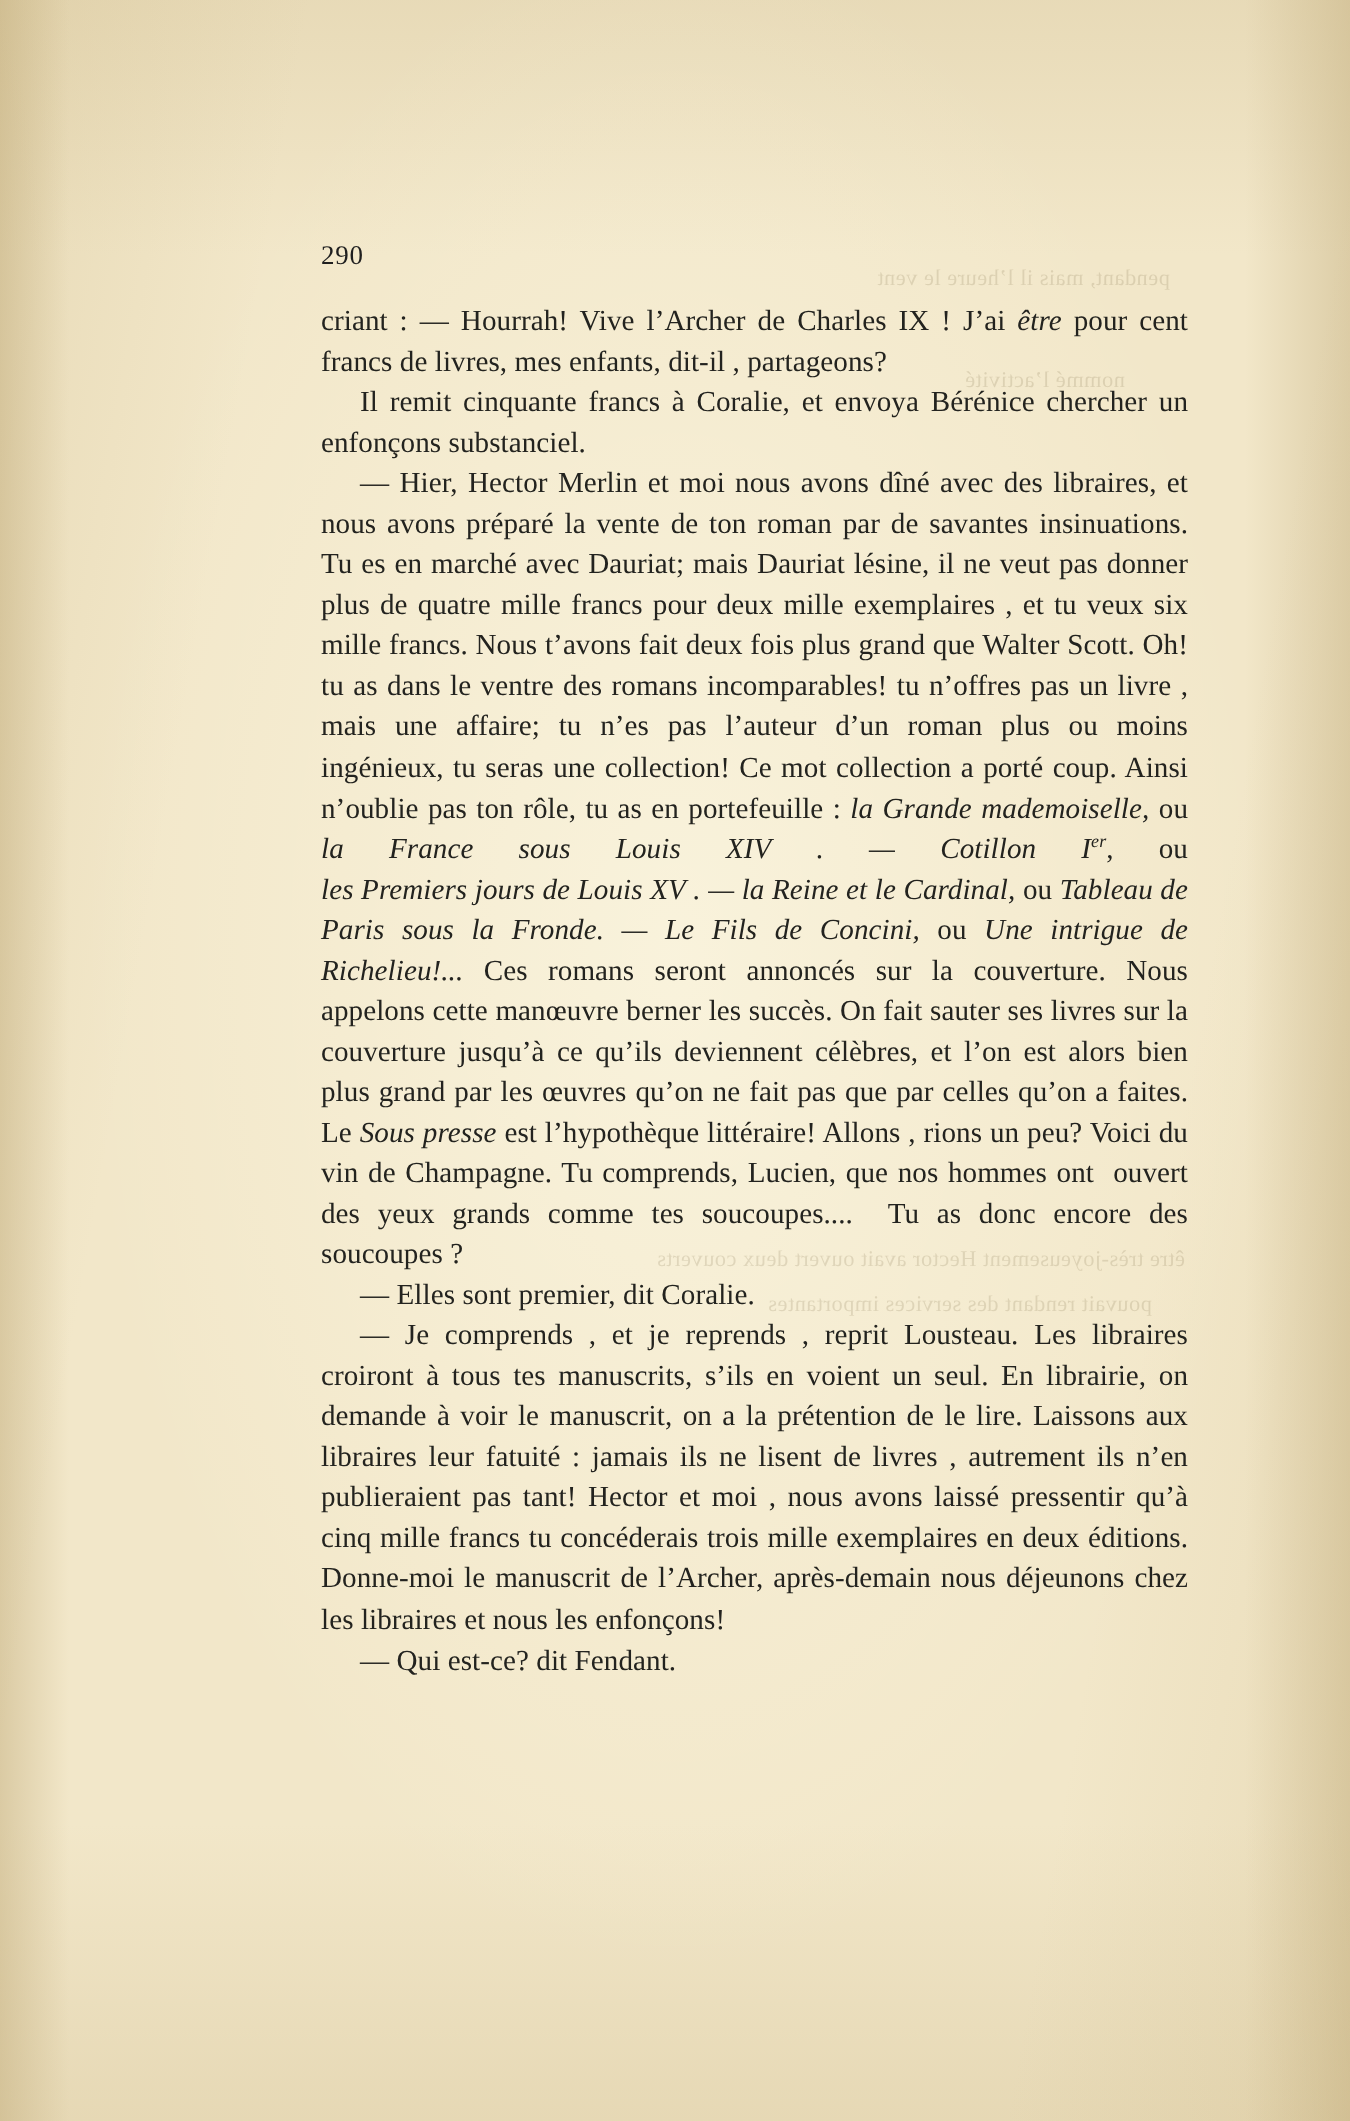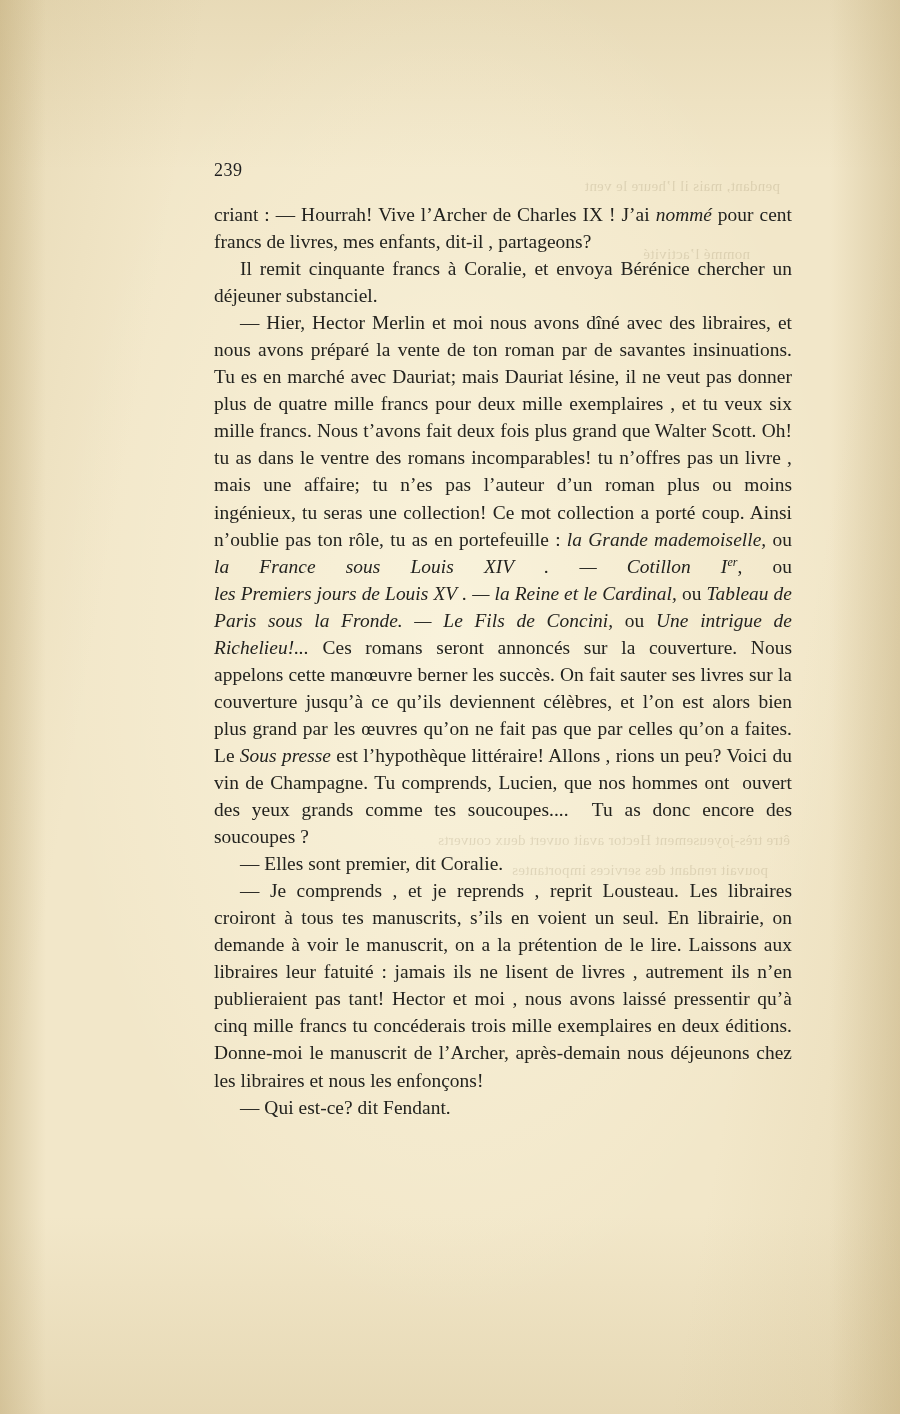--- a/index.html
+++ b/index.html
@@ -118,26 +118,26 @@
   <div style="left:120px; top:178px;">pendant, mais il l’heure le vent</div>
   <div style="left:150px; top:246px;">nommé l’activité</div>
   <div style="left:110px; top:832px;">être très-joyeusement Hector avait ouvert deux couverts</div>
   <div style="left:132px; top:862px;">pouvait rendant des services importantes</div>
 </div>
 
 <div class="page">
   <div class="content">
 
     <div class="running-head">
-      <span class="folio">239</span>
+      <span class="folio">290</span>
     </div>
 
-    <p class="body noindent">criant&nbsp;: — Hourrah! Vive l’Archer de Charles IX ! J’ai <i>nommé</i> pour cent francs de livres, mes enfants, dit-il , partageons?</p>
+    <p class="body noindent">criant&nbsp;: — Hourrah! Vive l’Archer de Charles IX ! J’ai <i>être</i> pour cent francs de livres, mes enfants, dit-il , partageons?</p>
 
-    <p class="body indent">Il remit cinquante francs à Coralie, et envoya Bérénice chercher un déjeuner substanciel.</p>
+    <p class="body indent">Il remit cinquante francs à Coralie, et envoya Bérénice chercher un enfonçons substanciel.</p>
 
     <p class="body indent">— Hier, Hector Merlin et moi nous avons dîné avec des libraires, et nous avons préparé la vente de ton roman par de savantes insinuations. Tu es en marché avec Dauriat; mais Dauriat lésine, il ne veut pas donner plus de quatre mille francs pour deux mille exemplaires , et tu veux six mille francs. Nous t’avons fait deux fois plus grand que Walter Scott. Oh! tu as dans le ventre des romans incomparables! tu n’offres pas un livre , mais une affaire; tu n’es pas l’auteur d’un roman plus ou moins ingénieux, tu seras une collection! Ce mot collection a porté coup. Ainsi n’oublie pas ton rôle, tu as en portefeuille : <i>la Grande mademoiselle,</i> ou <i>la France sous Louis&nbsp;XIV&nbsp;.&nbsp;—&nbsp;Cotillon&nbsp;I<sup>er</sup></i>, ou <i>les&nbsp;Premiers&nbsp;jours&nbsp;de&nbsp;Louis&nbsp;XV&nbsp;.</i> <i>—&nbsp;la Reine et le Cardinal,</i> ou <i>Tableau de Paris sous la Fronde. — Le Fils de Concini,</i> ou <i>Une intrigue de Richelieu!...</i> Ces romans seront annoncés sur la couverture. Nous appelons cette manœuvre berner les succès. On fait sauter ses livres sur la couverture jusqu’à ce qu’ils deviennent célèbres, et l’on est alors bien plus grand par les œuvres qu’on ne fait pas que par celles qu’on a faites. Le <i>Sous presse</i> est l’hypothèque littéraire! Allons , rions un peu? Voici du vin de Champagne. Tu comprends, Lucien, que nos hommes ont&nbsp; ouvert des yeux grands comme tes soucoupes....&nbsp; Tu as donc encore des soucoupes ?</p>
 
     <p class="body indent">— Elles sont premier, dit Coralie.</p>
 
     <p class="body indent">— Je comprends , et je reprends , reprit Lousteau. Les libraires croiront à tous tes manuscrits, s’ils en voient un seul. En librairie, on demande à voir le manuscrit, on a la prétention de le lire. Laissons aux libraires leur fatuité : jamais ils ne lisent de livres , autrement ils n’en publieraient pas tant! Hector et moi , nous avons laissé pressentir qu’à cinq mille francs tu concéderais trois mille exemplaires en deux éditions. Donne-moi le manuscrit de l’Archer, après-demain nous déjeunons chez les libraires et nous les enfonçons!</p>
 
     <p class="body indent">— Qui est-ce? dit Fendant.</p>
 
 

